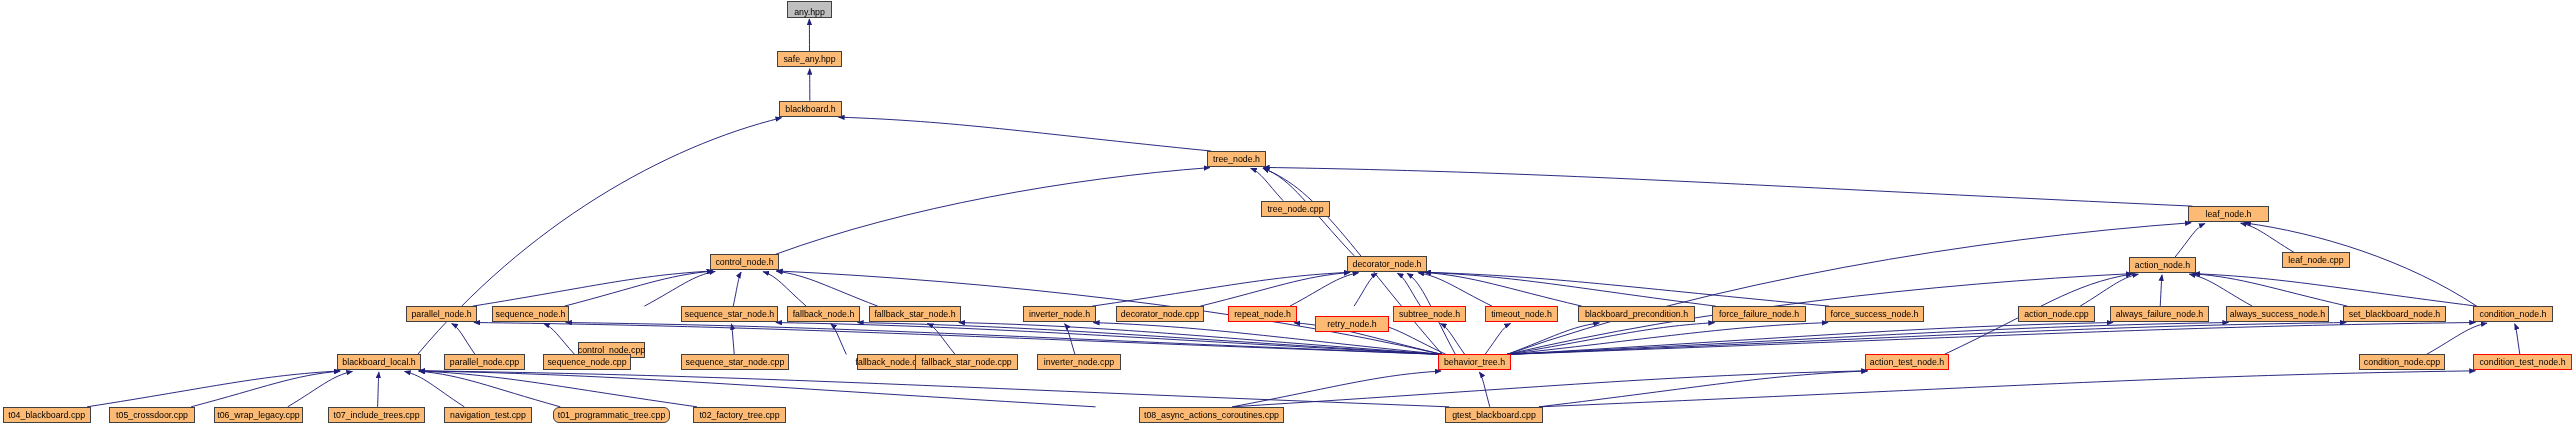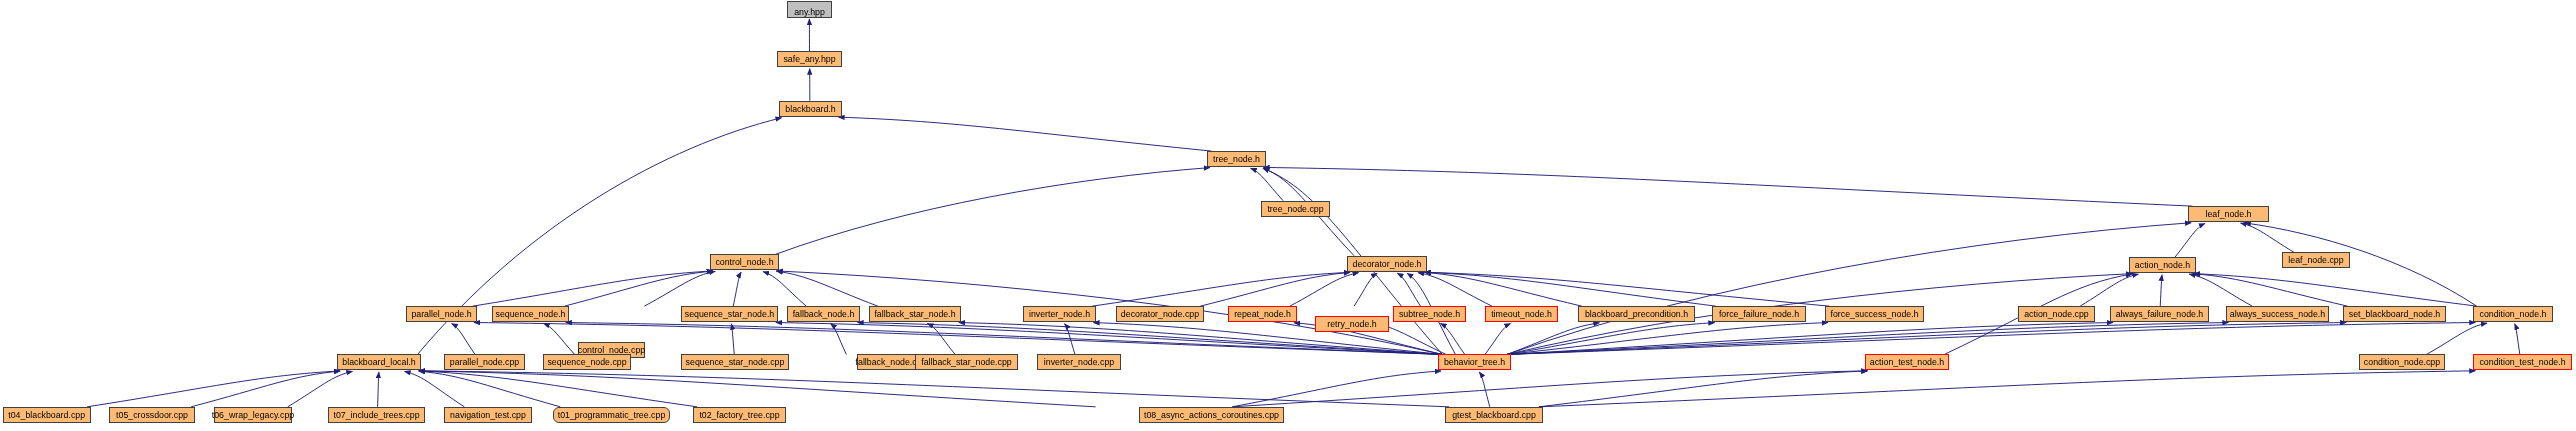--- a/index.html
+++ b/index.html
@@ -223,21 +223,21 @@
     </div>
     <div class="node hl" style="left: 2473px; top: 354px; width: 99px;">
       <span>condition_test_node.h</span>
     </div>
     <div class="node" style="left: 2.7px; top: 407px; width: 88px;">
       <span>t04_blackboard.cpp</span>
     </div>
     <div class="node" style="left: 109px; top: 407px; width: 86px;">
       <span>t05_crossdoor.cpp</span>
     </div>
-    <div class="node" style="left: 214px; top: 407px; width: 78px;">
+    <div class="node" style="left: 214px; top: 407px; width: 89px;">
       <span>t06_wrap_legacy.cpp</span>
     </div>
     <div class="node" style="left: 328px; top: 407px; width: 97px;">
       <span>t07_include_trees.cpp</span>
     </div>
     <div class="node" style="left: 444px; top: 407px; width: 88px;">
       <span>navigation_test.cpp</span>
     </div>
     <div class="node" style="left: 553px; top: 407px; width: 117px; border-radius: 6px;">
       <span>t01_programmatic_tree.cpp</span>

